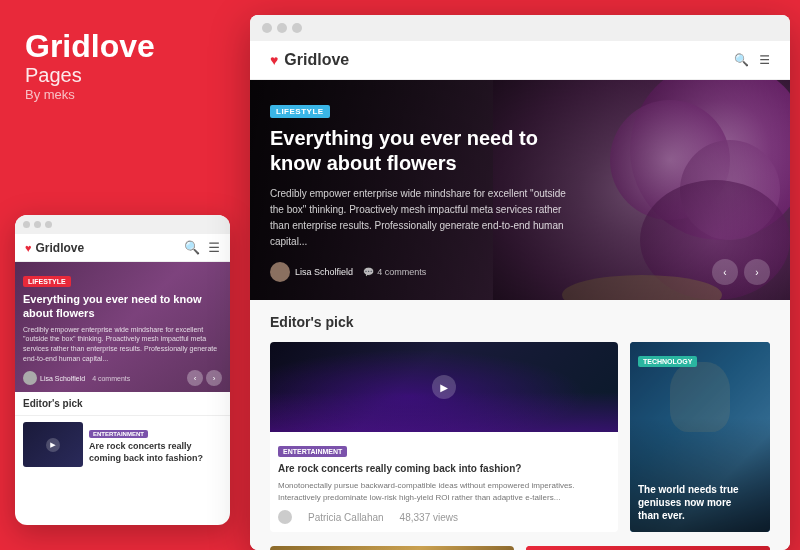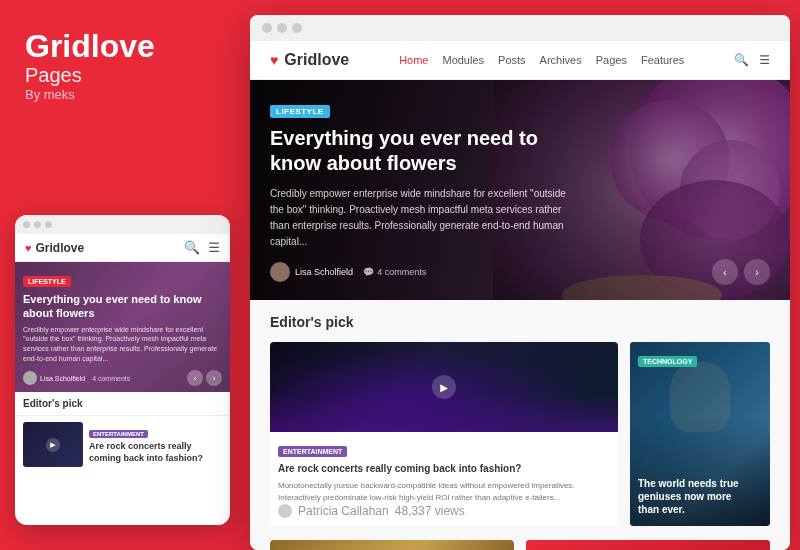--- a/index.html
+++ b/index.html
@@ -516,27 +516,28 @@
       font-weight: 700;
       color: #333;
       line-height: 1.3;
       margin-bottom: 5px;
     }
 
     .card-excerpt {
       font-size: 8px;
       color: #777;
       line-height: 1.5;
+      margin-bottom: 6px;
     }
 
     .card-meta {
       display: flex;
-      align-items: flex-end;
-      gap: 6px;
-      font-size: 12px;
+      align-items: center;
+      gap: 16px;
+      font-size: 10px;
       color: #999;
     }
 
     .card-author-avatar {
       width: 14px;
       height: 14px;
       border-radius: 50%;
       background: #ccc;
     }
 
@@ -680,28 +681,20 @@
     <div class="browser-dot"></div>
     <div class="browser-dot"></div>
     <div class="browser-dot"></div>
   </div>
 
   <div class="site-header">
     <div class="site-logo">
       <span class="heart-red">♥</span>
       <span>Gridlove</span>
     </div>
-    <div class="site-nav">
-      <span class="nav-item active">Home</span>
-      <span class="nav-item">Modules</span>
-      <span class="nav-item">Posts</span>
-      <span class="nav-item">Archives</span>
-      <span class="nav-item">Pages</span>
-      <span class="nav-item">Features</span>
-    </div>
     <div class="nav-icons">
       <span>🔍</span>
       <span>☰</span>
     </div>
   </div>
 
   <div class="hero-section">
     <div class="hero-flowers">
 
       <div style="position:absolute;top:-20px;right:-20px;width:180px;height:180px;border-radius:50%;background:radial-gradient(ellipse, #c080c0 0%, #904090 40%, #601060 100%);opacity:0.9;"></div>

